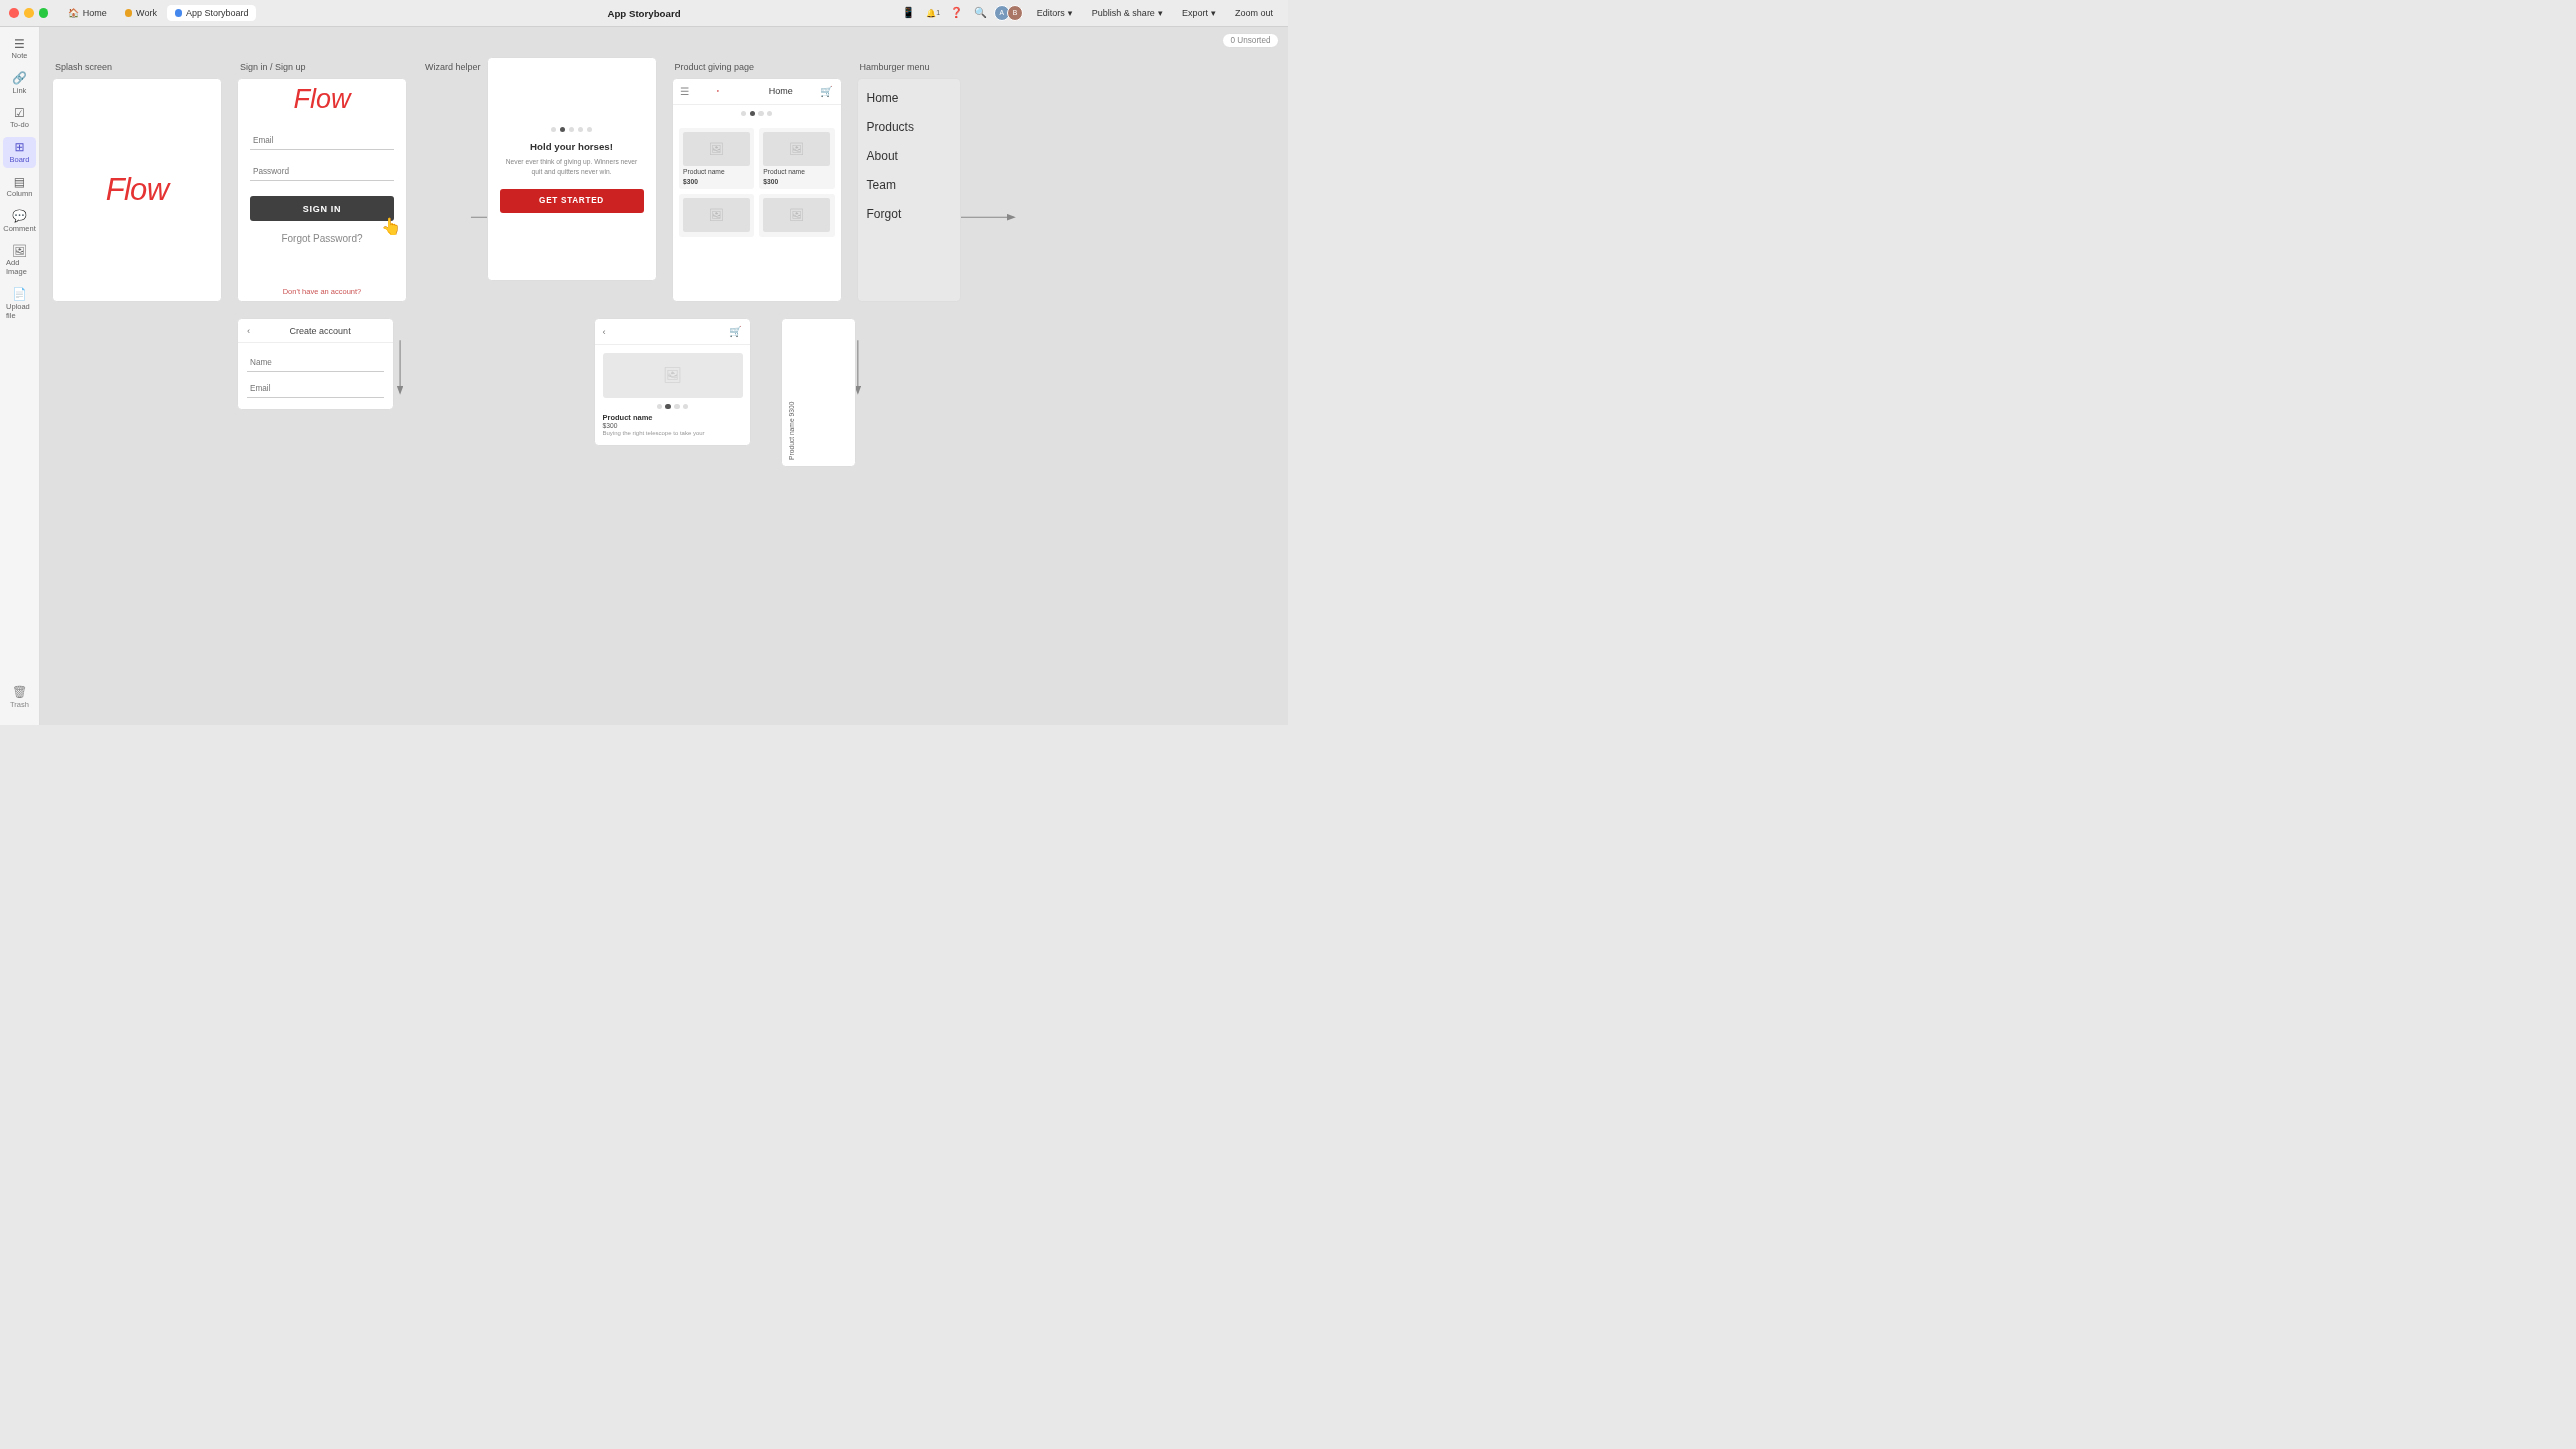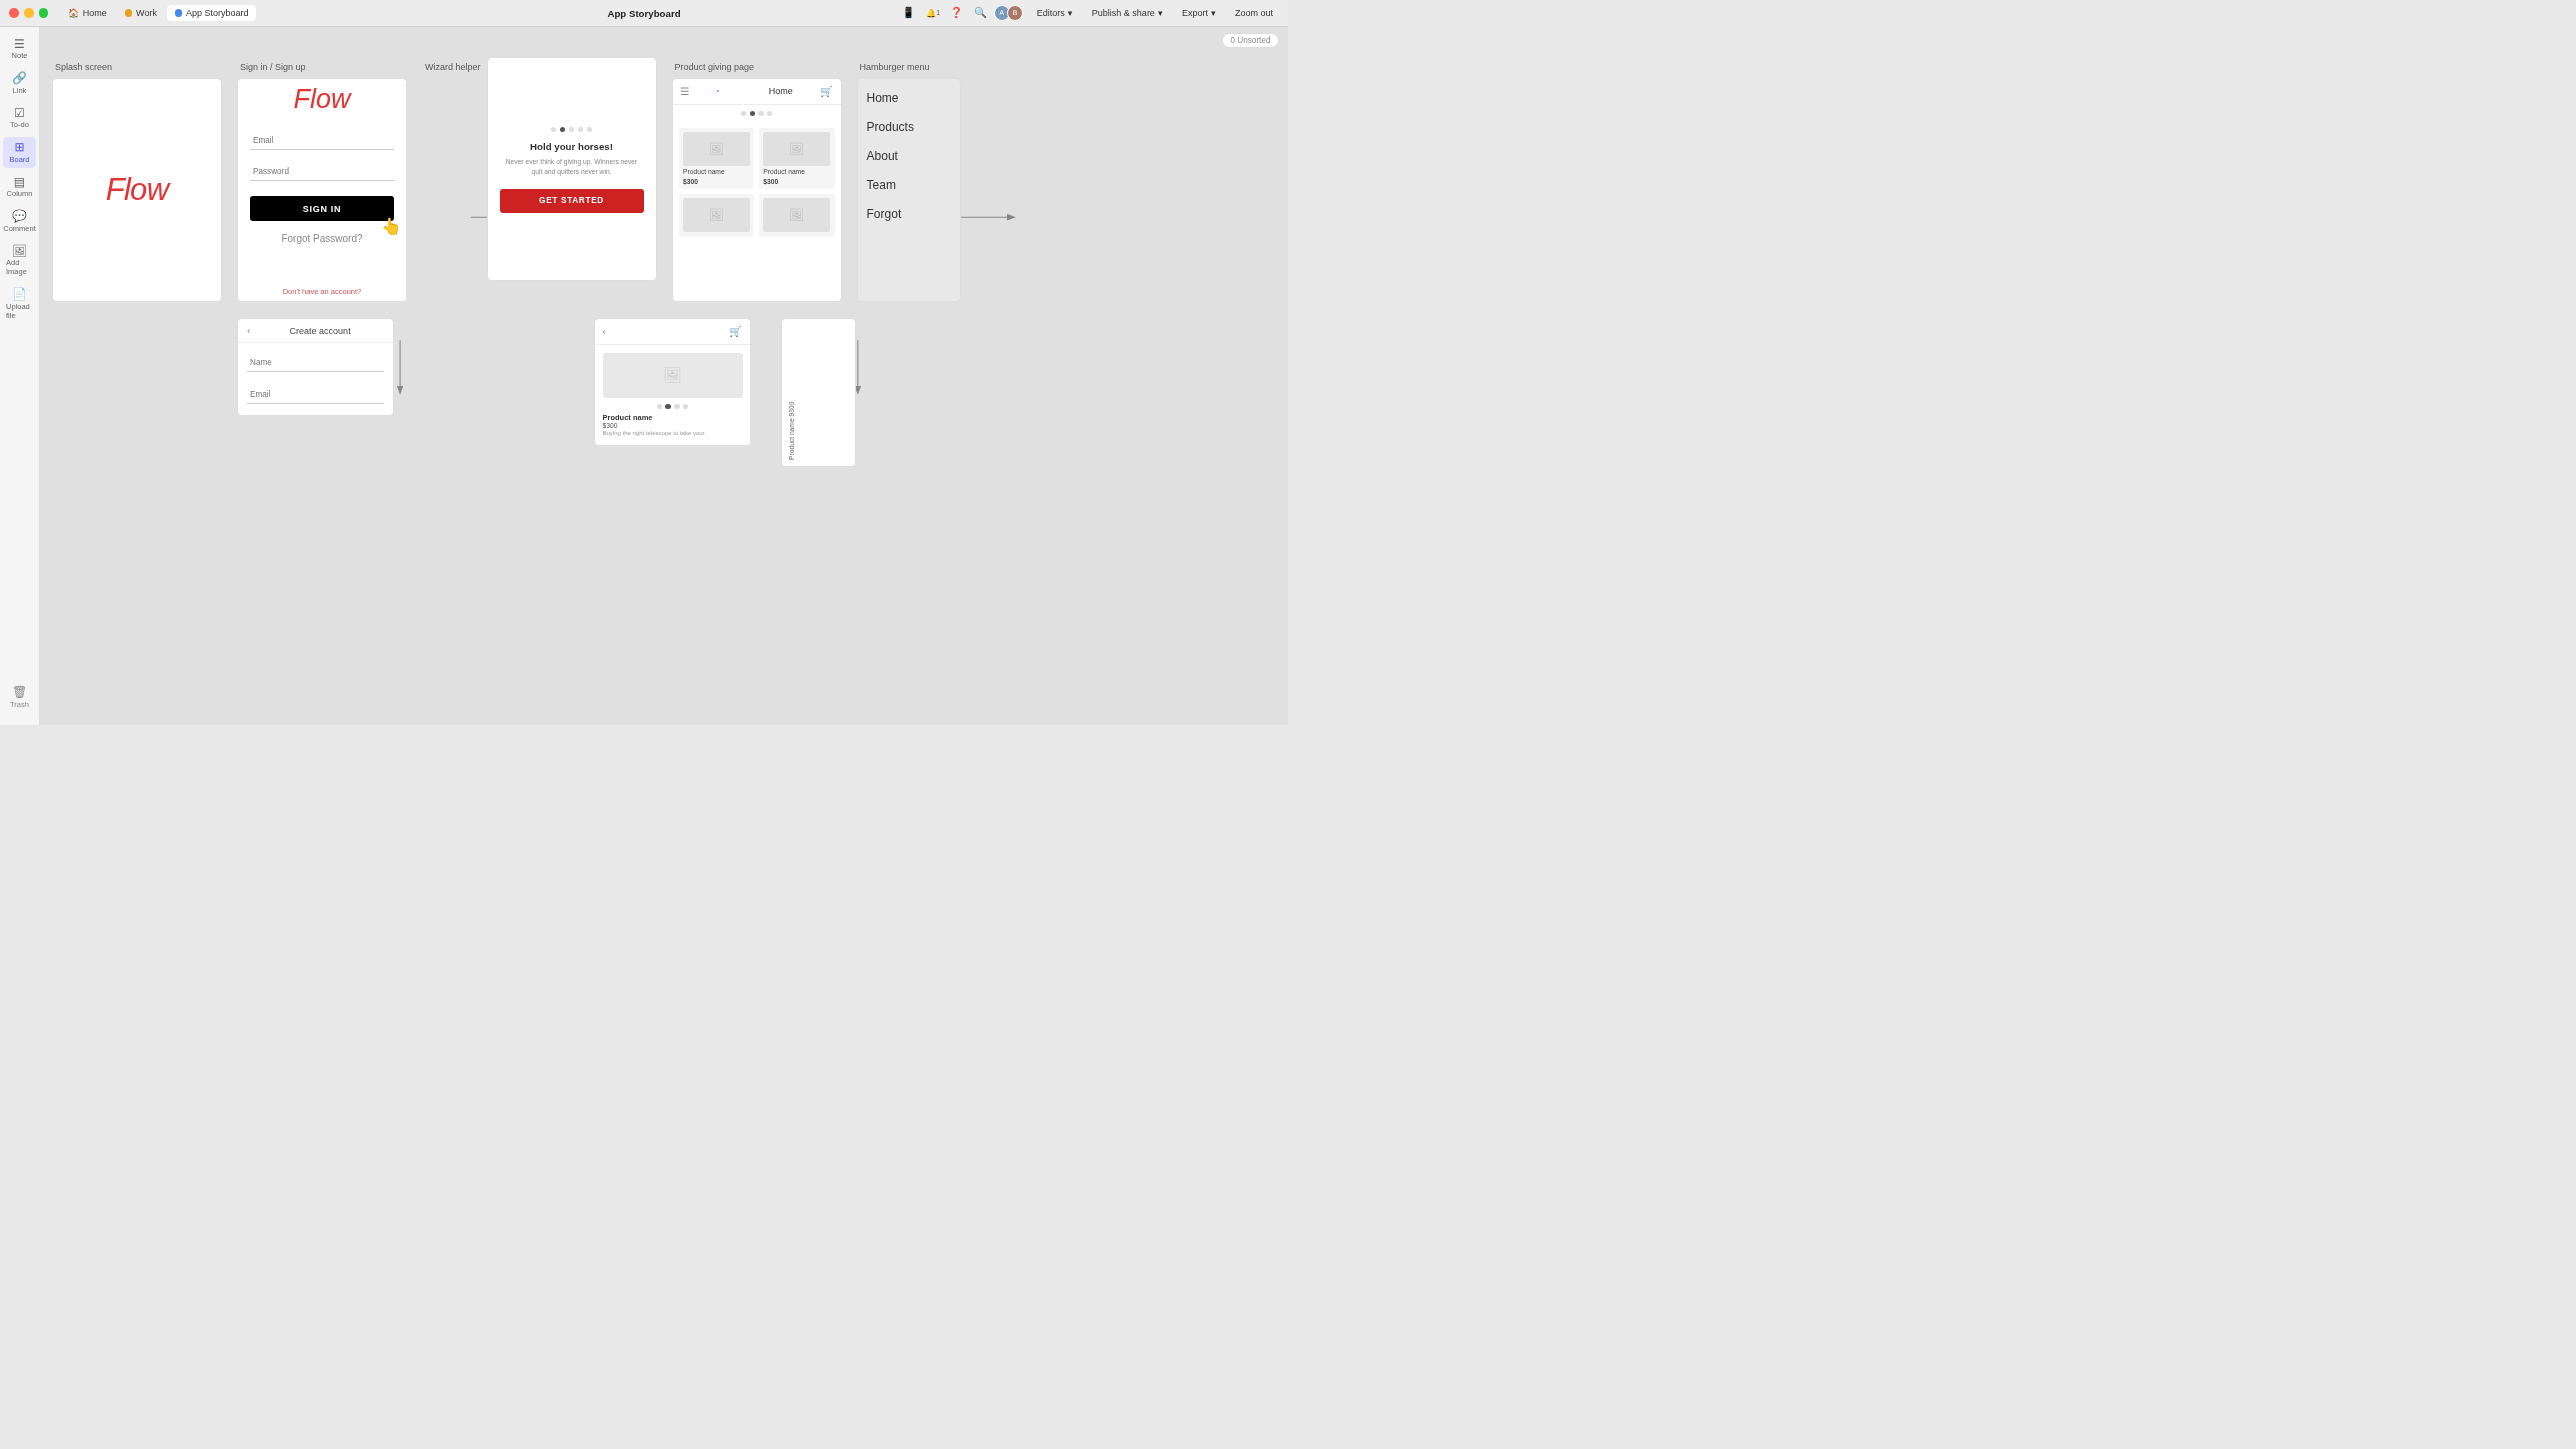--- a/index.html
+++ b/index.html
@@ -218,21 +218,21 @@
       border-bottom: 0.7px solid #ccc;
       padding: 4.5px 3px;
       font-size: 8.2px;
       color: #999;
       outline: none;
       background: transparent;
     }
 
     .sign-in-btn {
       width: 100%;
-      background: #000000;
+      background: #404040;
       color: #fff;
       border: none;
       padding: 7.5px;
       border-radius: 3px;
       font-size: 9px;
       font-weight: 600;
       letter-spacing: 0.7px;
       cursor: pointer;
       text-align: center;
     }
@@ -363,21 +363,21 @@
       padding: 6px 9px;
       border-bottom: 0.7px solid #eee;
       gap: 6px;
     }
     .back-icon { font-size: 9.7px; color: #777; cursor: pointer; }
     .create-account-title { font-size: 9px; color: #444; flex: 1; text-align: center; }
     .create-account-content {
       padding: 10.4px 9px;
       display: flex;
       flex-direction: column;
-      gap: 13px;
+      gap: 7px;
     }
 
     
     .product-detail-frame {
       background: #fff;
       border-radius: 4.5px;
       border: 0.7px solid #ddd;
       width: 157px;
     }
     .product-detail-header {

